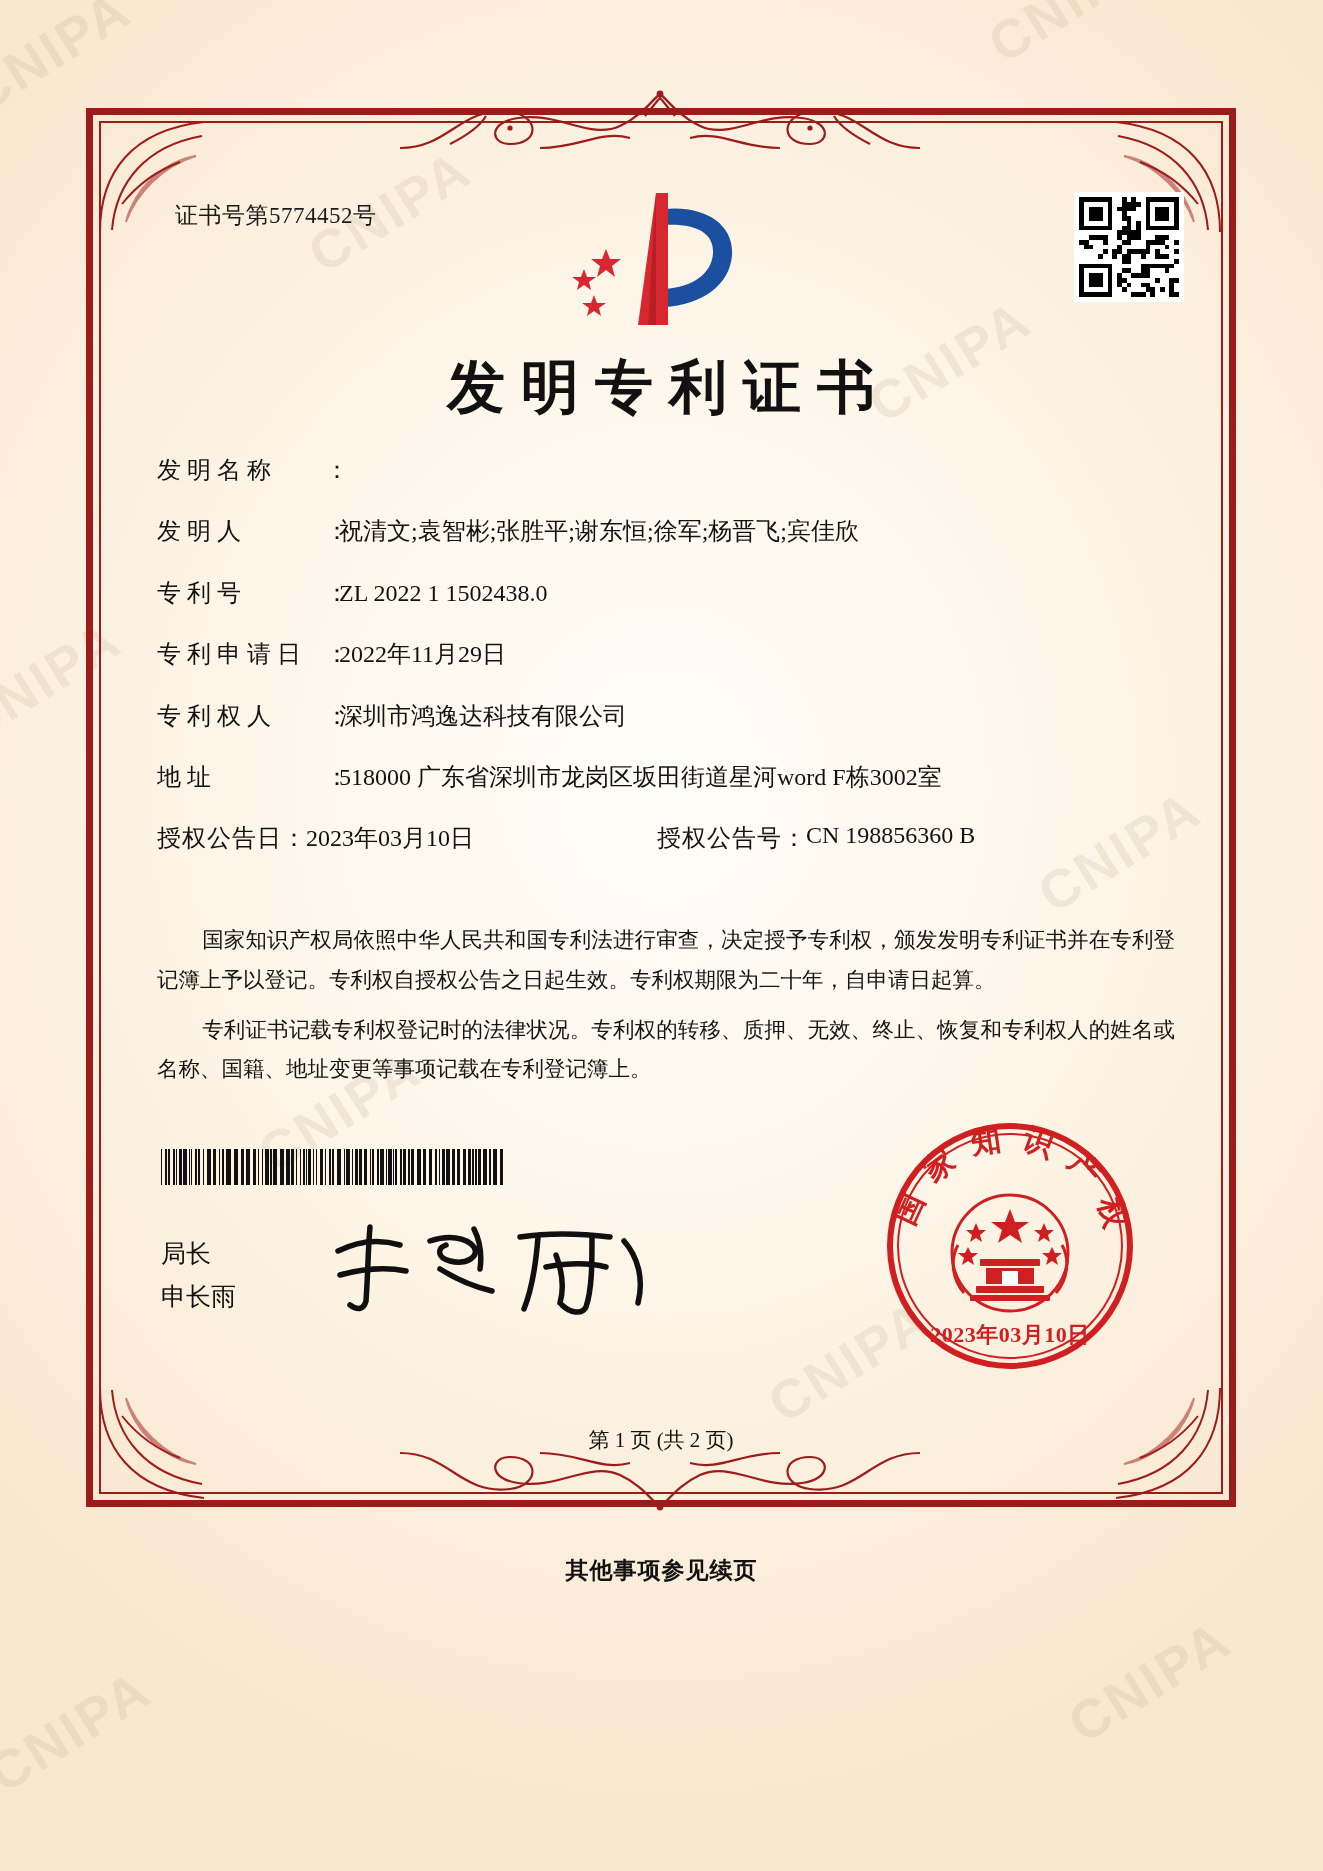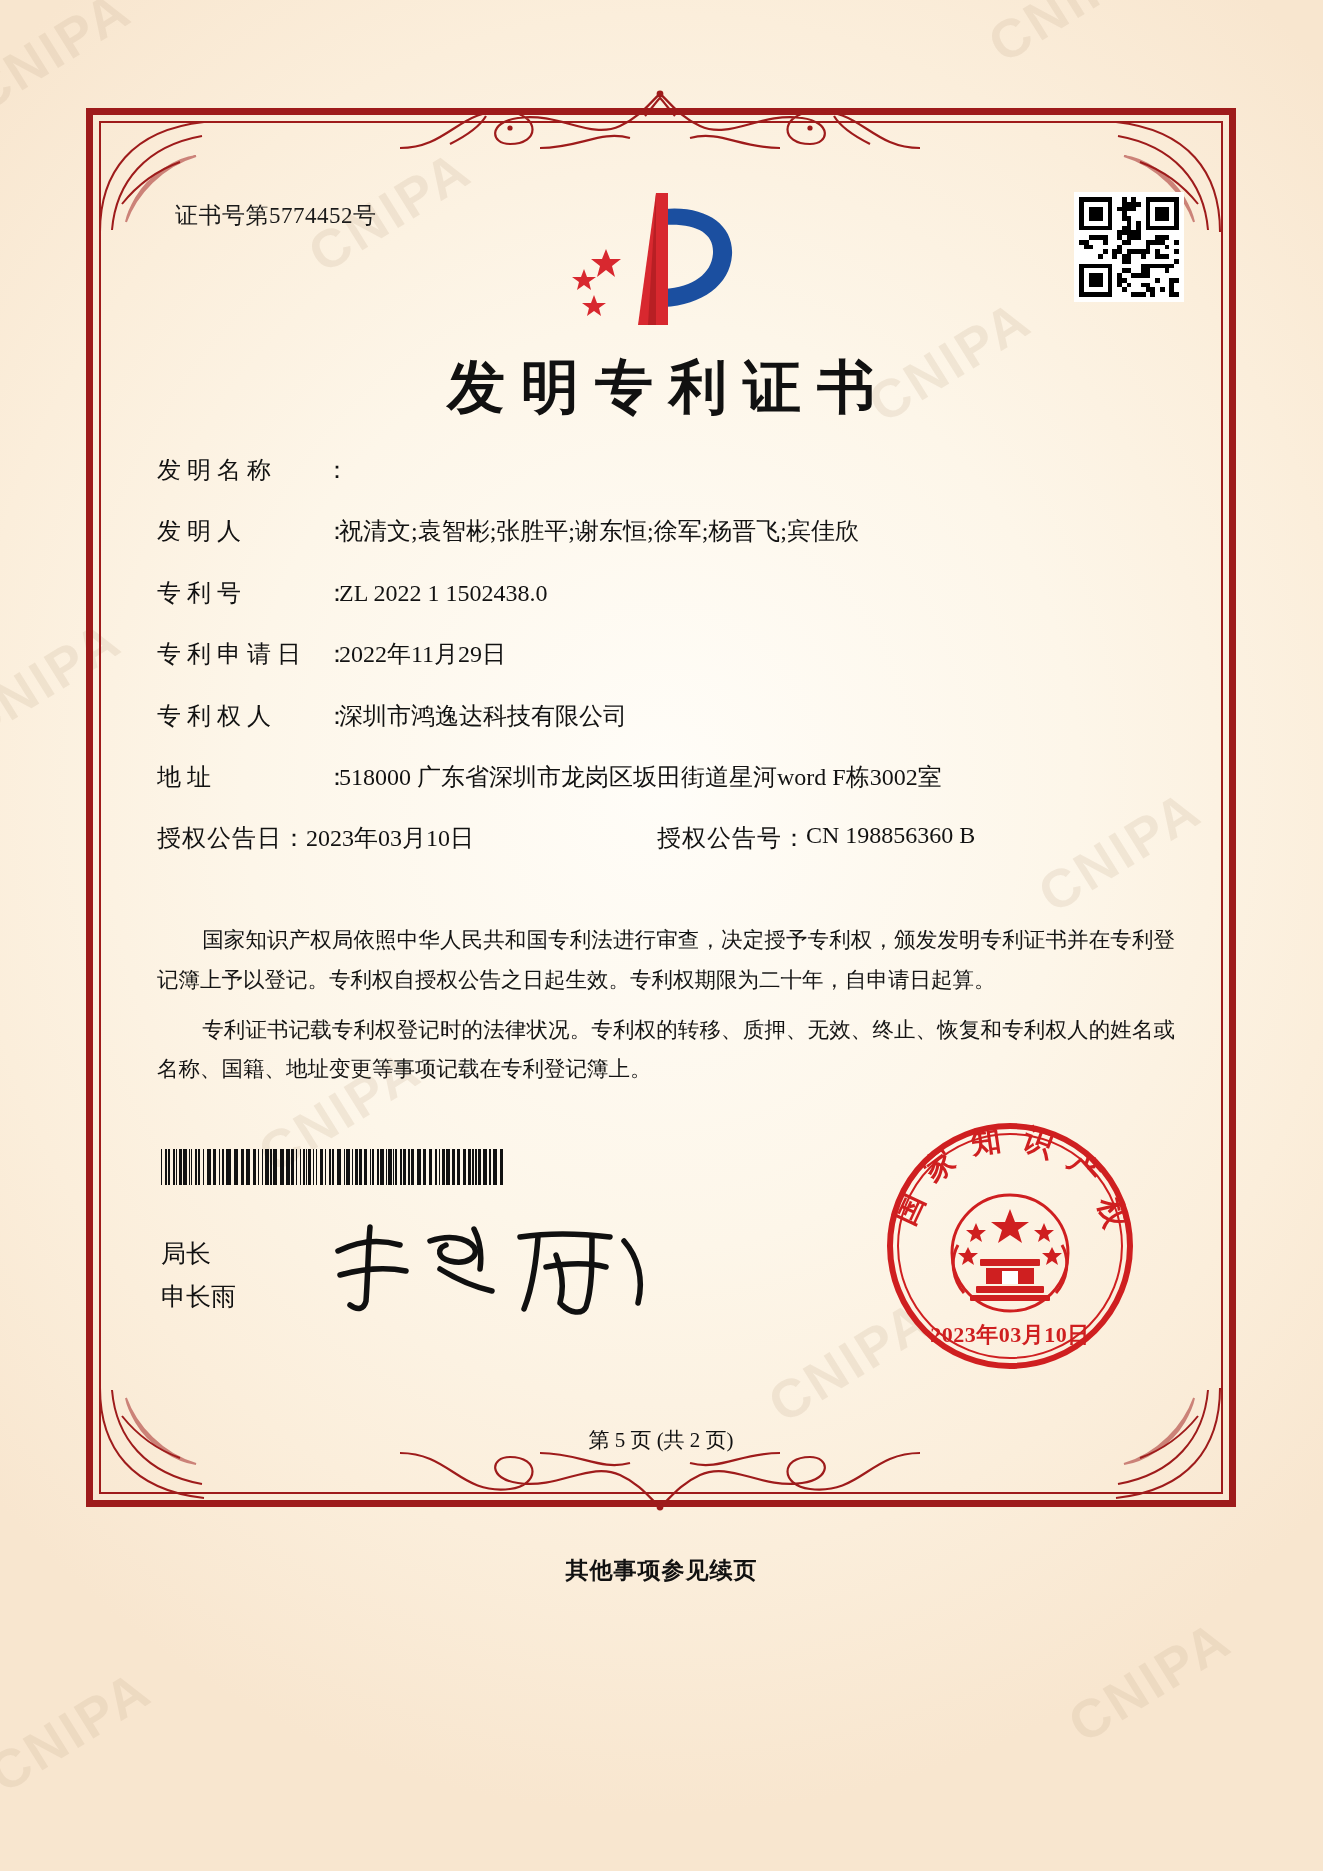--- a/index.html
+++ b/index.html
@@ -992,18 +992,18 @@
           </g>
           <g fill="none" stroke="#cf1f20" stroke-width="3">
             <path d="M-52 -8 C -60 6, -58 26, -46 40"></path>
             <path d="M52 -8 C 60 6, 58 26, 46 40"></path>
           </g>
         </g>
       </svg>
     </div>
     <div class="seal-date">2023年03月10日</div>
 
-    <div class="page-no">第 5 页 (共 2 页)</div>
+    <div class="page-no">第 1 页 (共 2 页)</div>
   </div>
 
   <div class="footer-note">其他事项参见续页</div>
 
 </div>
 
 </body></html>

